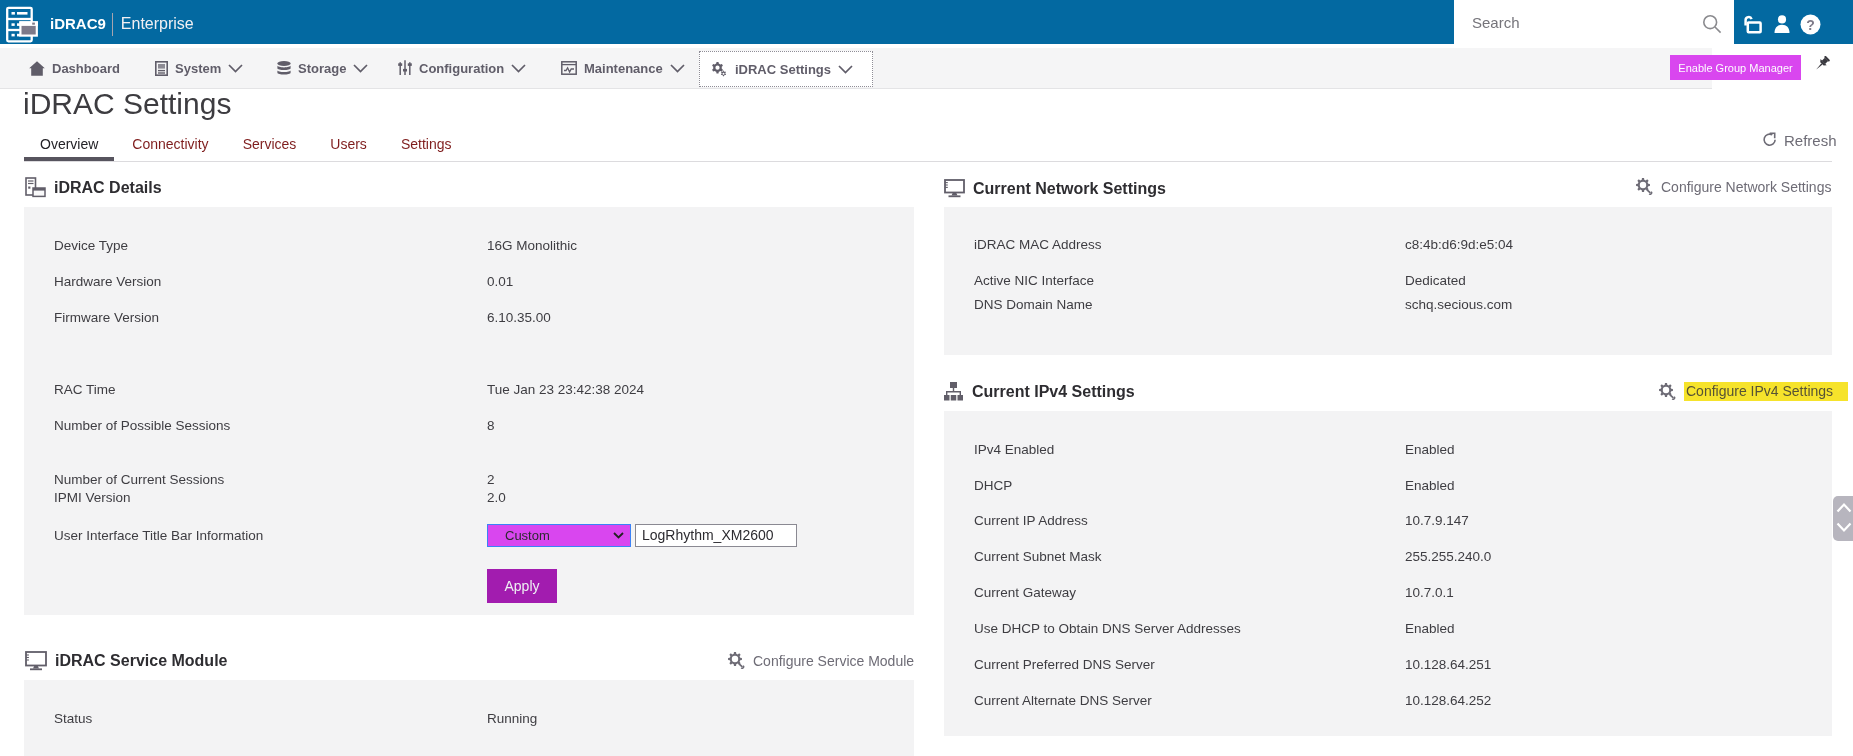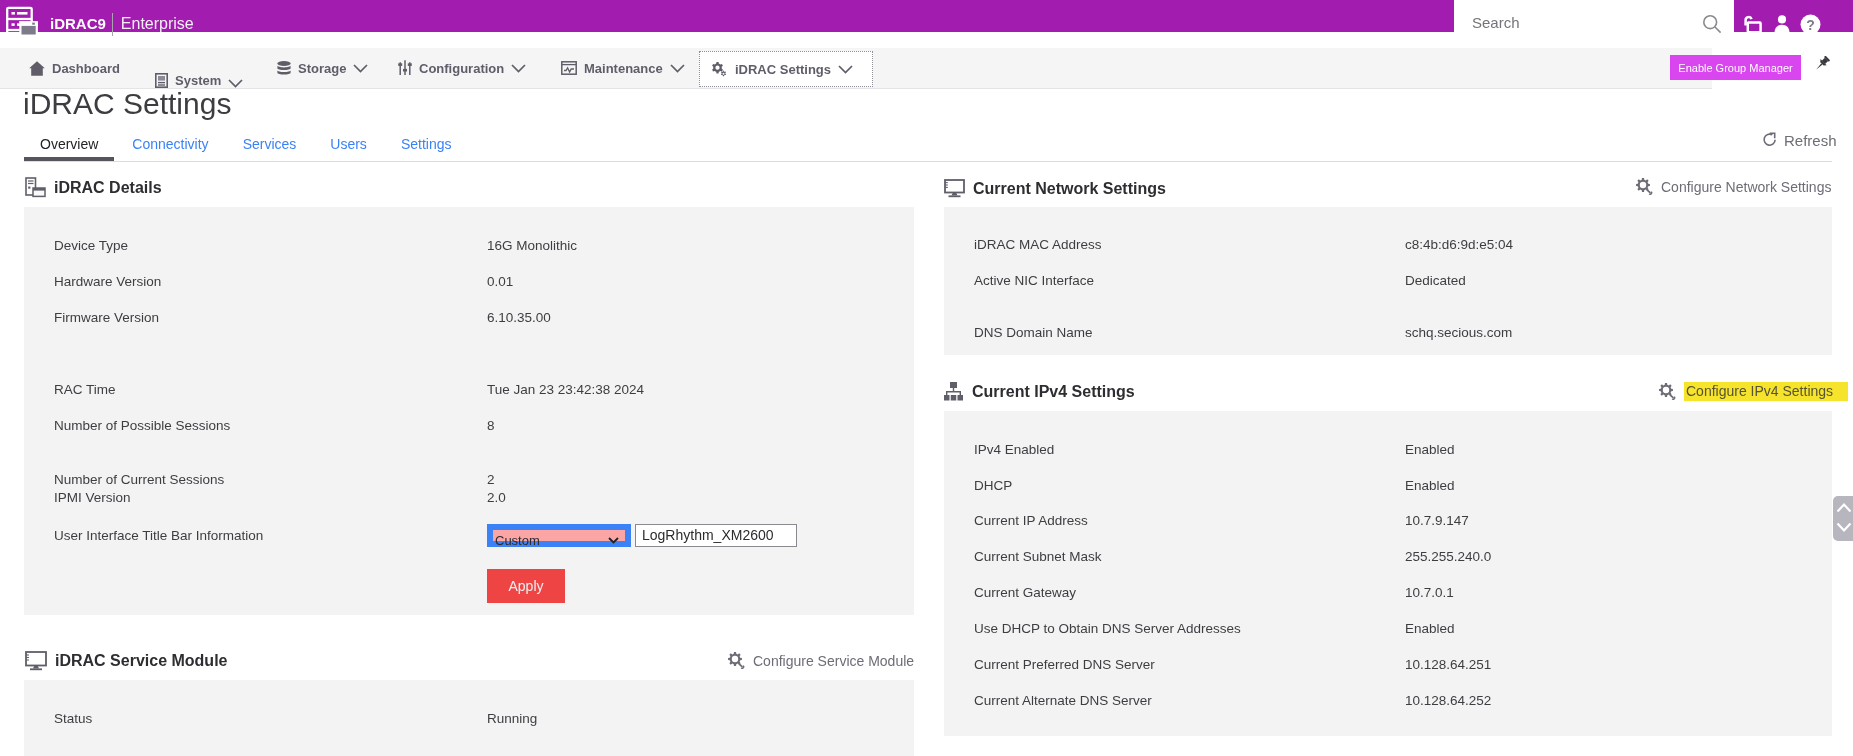--- a/index.html
+++ b/index.html
@@ -1,21 +1,21 @@
 <!DOCTYPE html>
 <html><head>
 <meta charset="utf-8">
 <style>
 * { margin:0; padding:0; box-sizing:border-box; }
 html,body { width:1853px; height:756px; overflow:hidden; background:#fff;
   font-family:"Liberation Sans", sans-serif; }
 #page { position:relative; width:1853px; height:756px; }
 
 
-#topbar { position:absolute; left:0; top:0; width:1853px; height:32px; background:#a21caf; }
+#topbar { position:absolute; left:0; top:0; width:1853px; height:44px; background:#0369a1; }
 #logo { position:absolute; left:5px; top:6px; }
 #brand { position:absolute; left:50px; top:0; height:48px; line-height:48px; color:#fff; font-size:16px; }
 #brand b { font-weight:700; font-size:15px; }
 #brand .sep { display:inline-block; width:1px; height:23px; background:#a7a4ae; margin:0 8px -7px 6px; }
 #brand .ent { font-weight:400; color:#f1f0f3; font-size:16px; }
 #searchbox { position:absolute; left:1454px; top:0; width:280px; height:46px; background:#fff; }
 #searchbox .ph { position:absolute; left:18px; top:14px; font-size:15px; color:#75747a; }
 #searchbox svg { position:absolute; right:12px; top:14px; }
 .tb-ic { position:absolute; top:0; height:48px; display:flex; align-items:center; }
 
@@ -25,21 +25,21 @@
 .nav-item svg { margin-right:7px; }
 .nav-item .chev { margin-left:7px; }
 #nav-idrac { position:absolute; left:699px; top:3px; width:174px; height:36px; background:#fff; border:1px dotted #8f8d96; display:flex; align-items:center; justify-content:center; color:#605d69; font-weight:700; font-size:13px; }
 #nav-idrac svg { margin-right:8px; }
 #egm { position:absolute; left:1670px; top:7px; width:131px; height:25px; background:#d946ef; color:#fdfdfe; font-size:11px; display:flex; align-items:center; justify-content:center; }
 #pin { position:absolute; left:1812px; top:8px; }
 
 
 #title { position:absolute; left:23px; top:89px; font-size:30px; line-height:30px; color:#3d3c40; }
 #tabs { position:absolute; left:24px; top:131px; height:31px; }
-.tab { display:inline-block; vertical-align:top; padding:0 16px; margin-right:2px; height:30px; line-height:27px; font-size:14px; color:#3b82f6; }
+.tab { display:inline-block; vertical-align:top; padding:0 16px; margin-right:2px; height:30px; line-height:27px; font-size:14px; color:#7f1d1d; }
 .tab.active { color:#232227; border-bottom:4px solid #57545e; }
 #tabline { position:absolute; left:24px; top:161px; width:1808px; height:1px; background:#dcdbde; }
 #refresh { position:absolute; left:1762px; top:132px; display:flex; align-items:center; color:#6e6c76; font-size:15px; }
 #refresh svg { margin-right:6px; }
 
 
 .sec-head { position:absolute; display:flex; align-items:center; color:#2e2d31; font-size:16px; font-weight:700; }
 .sec-head svg { margin-right:8px; }
 .sec-link { position:absolute; display:flex; align-items:center; color:#6e6c76; font-size:14px; }
 .sec-link svg { margin-right:7px; }
@@ -52,24 +52,24 @@
 #p-details  { left:24px;  top:207px; width:890px; height:408px; }
 #p-details .val  { left:463px; }
 #p-service  { left:24px;  top:680px; width:890px; height:76px; }
 #p-service .val  { left:463px; }
 #p-network  { left:944px; top:207px; width:888px; height:148px; }
 #p-network .val  { left:461px; }
 #p-ipv4     { left:944px; top:411px; width:888px; height:325px; }
 #p-ipv4 .val     { left:461px; }
 
 
-#sel-custom { position:absolute; left:463px; top:317px; width:144px; height:23px; background:#fca5a5; border:6px solid #3b82f6; font-size:13px; color:#2c2b30; line-height:21px; padding-left:2px; }
+#sel-custom { position:absolute; left:463px; top:317px; width:144px; height:23px; background:#d946ef; border:1px solid #3b82f6; font-size:13px; color:#2c2b30; line-height:21px; padding-left:17px; }
 #sel-custom svg { position:absolute; right:6px; top:7px; }
 #inp-title { position:absolute; left:611px; top:317px; width:162px; height:23px; background:#fff; border:1px solid #8a8992; font-size:14px; color:#2c2b30; line-height:21px; padding-left:6px; }
-#btn-apply { position:absolute; left:463px; top:362px; width:78px; height:34px; background:#ef4444; color:#eef0f3; font-size:14px; display:flex; align-items:center; justify-content:center; }
+#btn-apply { position:absolute; left:463px; top:362px; width:70px; height:34px; background:#a21caf; color:#eef0f3; font-size:14px; display:flex; align-items:center; justify-content:center; }
 
 
 .hl { background:#f6e32b; color:#575335; padding:1px 15px 2px 2px; margin-right:-15px; }
 
 
 #scrollw { position:absolute; left:1833px; top:496px; width:22px; height:45px; background:#b7b5be; border-radius:5px 0 0 5px; }
 #scrollw svg { position:absolute; left:3px; }
 </style>
 </head>
 <body>
@@ -124,21 +124,21 @@
     </div>
   </div>
 
   <div id="nav">
     <div class="nav-item" style="left:29px;">
       <svg width="16" height="15" viewBox="0 0 16 15" fill="#605d69">
         <path d="M8 0.2 L0.2 7.2 L2.2 7.2 L2.2 14.8 L13.8 14.8 L13.8 7.2 L15.8 7.2 Z"></path>
       </svg>
       Dashboard
     </div>
-    <div class="nav-item" style="left:155px;align-items:flex-end;">
+    <div class="nav-item" style="left:155px;">
       <svg width="13" height="15" viewBox="0 0 13 15" fill="none" stroke="#605d69">
         <rect x="0.8" y="0.8" width="11.4" height="13.4" stroke-width="1.6"></rect>
         <rect x="3" y="3" width="7" height="4.6" fill="#8d8b94" stroke="none"></rect>
         <line x1="3" y1="9.6" x2="10" y2="9.6" stroke-width="1.4"></line>
         <line x1="3" y1="12" x2="10" y2="12" stroke-width="1.4"></line>
       </svg>
       System
       <svg class="chev" width="15" height="9" viewBox="0 0 15 9" fill="none" stroke="#605d69" stroke-width="1.7">
           <path d="M1 1 L7.5 7.5 L14 1"></path>
         </svg>
@@ -340,21 +340,21 @@
 
   <div class="panel" id="p-network">
     <div class="row" style="top:20px;">
         <span class="lbl">iDRAC MAC Address</span>
         <span class="val">c8:4b:d6:9d:e5:04</span>
       </div>
     <div class="row" style="top:56px;">
         <span class="lbl">Active NIC Interface</span>
         <span class="val">Dedicated</span>
       </div>
-    <div class="row" style="top:108px;text-decoration:underline;">
+    <div class="row" style="top:80px;text-decoration:underline;">
         <span class="lbl">DNS Domain Name</span>
         <span class="val">schq.secious.com</span>
       </div>
   </div>
 
   <div class="panel" id="p-ipv4">
     <div class="row" style="top:21px;">
         <span class="lbl">IPv4 Enabled</span>
         <span class="val">Enabled</span>
       </div>

